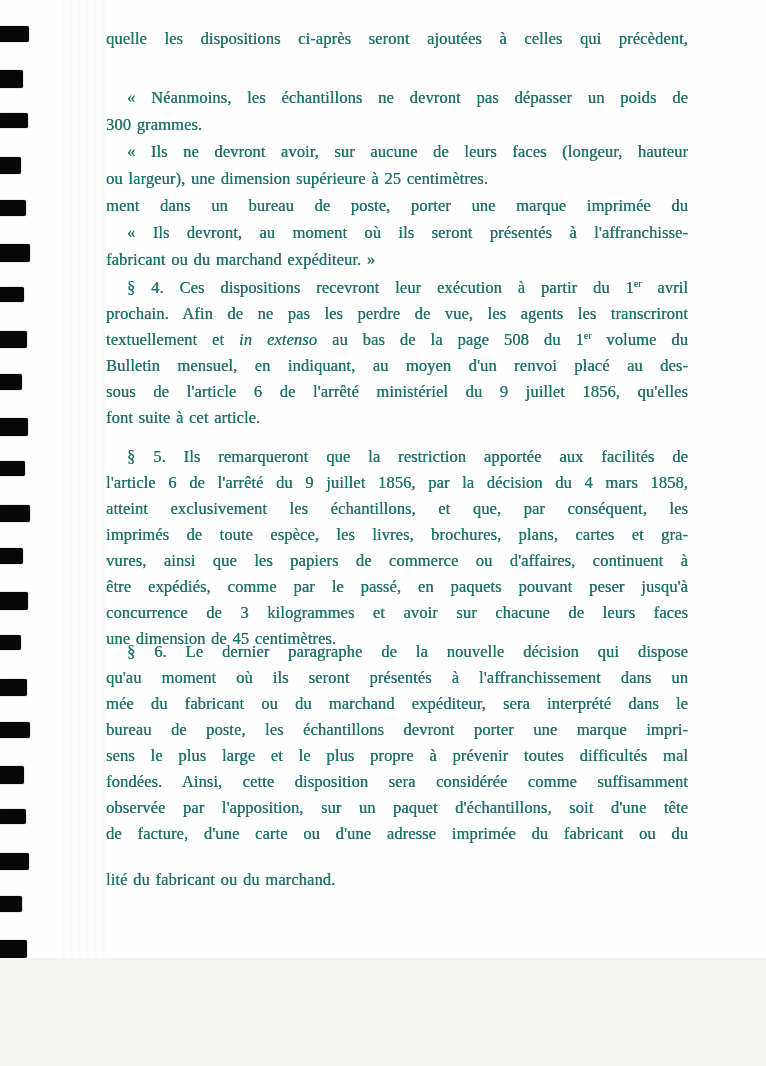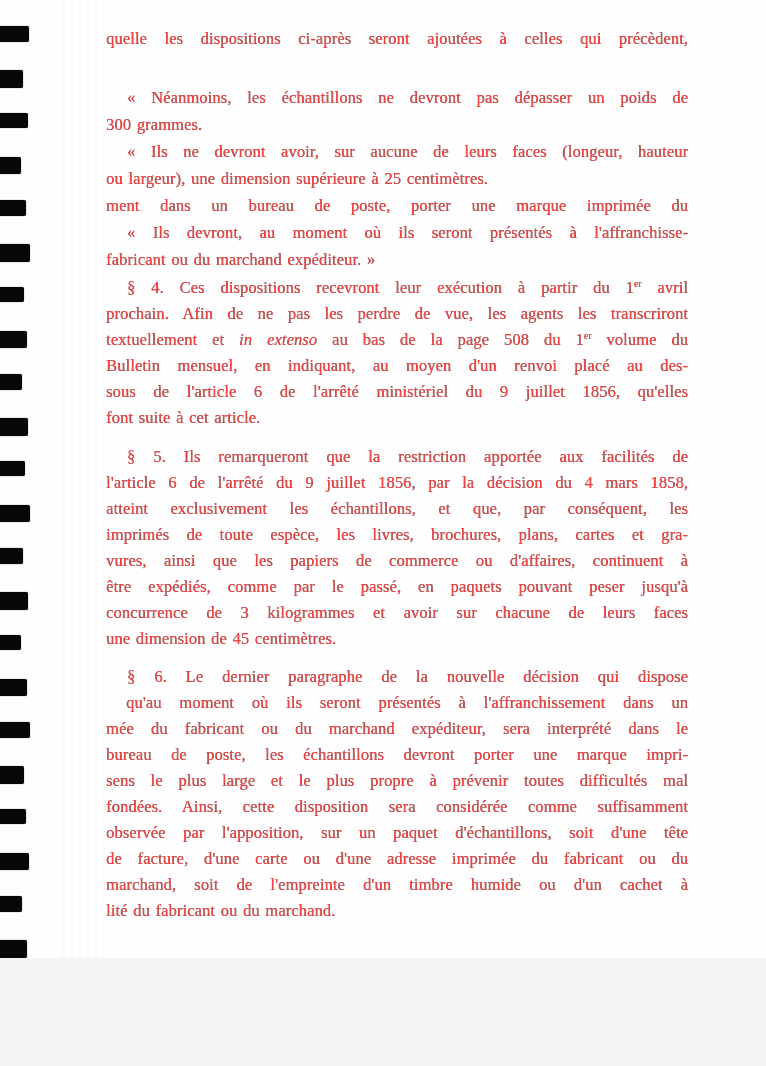--- a/index.html
+++ b/index.html
@@ -4,21 +4,21 @@
 <style>
   html,body{margin:0;padding:0;}
   body{
     width:766px;height:1066px;
     background:#f4f4f2;
     font-family:"Liberation Serif","DejaVu Serif",serif;
   }
   .page{
     position:relative;width:766px;height:958px;overflow:hidden;
     background:#fefefe;
-    color:#ef4444;
+    color:#0f766e;
   }
   
   .page::after{
     content:"";position:absolute;top:0;left:62px;width:46px;height:100%;
     background:repeating-linear-gradient(90deg,rgba(0,0,0,0.015) 0 3px,rgba(0,0,0,0) 3px 8px);
     pointer-events:none;
   }
   .block{position:absolute;left:106px;width:582px;}
   .line{
     position:relative;overflow:hidden;
@@ -87,29 +87,28 @@
       <div class="block" style="top: 444px;">
         <div class="line just indent" style="line-height: 26px; height: 26px;">§ 5. Ils remarqueront que la restriction apportée aux facilités de</div>
         <div class="line just" style="line-height: 26px; height: 26px;">l'article 6 de l'arrêté du 9 juillet 1856, par la décision du 4 mars 1858,</div>
         <div class="line just" style="line-height: 26px; height: 26px;">atteint exclusivement les échantillons, et que, par conséquent, les</div>
         <div class="line just" style="line-height: 26px; height: 26px;">imprimés de toute espèce, les livres, brochures, plans, cartes et gra-</div>
         <div class="line just" style="line-height: 26px; height: 26px;">vures, ainsi que les papiers de commerce ou d'affaires, continuent à</div>
         <div class="line just" style="line-height: 26px; height: 26px;">être expédiés, comme par le passé, en paquets pouvant peser jusqu'à</div>
         <div class="line just" style="line-height: 26px; height: 26px;">concurrence de 3 kilogrammes et avoir sur chacune de leurs faces</div>
         <div class="line" style="line-height: 26px; height: 26px;">une dimension de 45 centimètres.</div>
       </div>
-      <div class="block" style="top: 664px;">
+      <div class="block" style="top: 639px;">
         <div class="line just indent" style="line-height: 26px; height: 26px;">§ 6. Le dernier paragraphe de la nouvelle décision qui dispose</div>
-        <div class="line just" style="line-height: 26px; height: 26px; margin-left: 20px;">qu'au moment où ils seront présentés à l'affranchissement dans un</div>
+        <div class="line just" style="line-height: 26px; height: 26px;">qu'au moment où ils seront présentés à l'affranchissement dans un</div>
         <div class="line just" style="line-height: 26px; height: 26px;">mée du fabricant ou du marchand expéditeur, sera interprété dans le</div>
         <div class="line just" style="line-height: 26px; height: 26px;">bureau de poste, les échantillons devront porter une marque impri-</div>
         <div class="line just" style="line-height: 26px; height: 26px;">sens le plus large et le plus propre à prévenir toutes difficultés mal</div>
         <div class="line just" style="line-height: 26px; height: 26px;">fondées. Ainsi, cette disposition sera considérée comme suffisamment</div>
         <div class="line just" style="line-height: 26px; height: 26px;">observée par l'apposition, sur un paquet d'échantillons, soit d'une tête</div>
         <div class="line just" style="line-height: 26px; height: 26px;">de facture, d'une carte ou d'une adresse imprimée du fabricant ou du</div>
-        <div class="line just" style="line-height: 26px; height: 26px;">marchand, soit de l'empreinte d'un timbre humide ou d'un cachet à</div>
-        <div class="line" style="line-height: 26px; height: 26px;">lité du fabricant ou du marchand.</div>
+        <div class="line" style="line-height: 26px; height: 26px; margin-top: 20px;">lité du fabricant ou du marchand.</div>
       </div>
       <div class="block" style="top: 964px;">
         <div class="line just indent" style="line-height: 26px; height: 26px;">§ 7. Lorsqu'un paquet d'échantillons ne réunira pas, pour circuler</div>
       </div>
     </div>
 </div>
 
 </body></html>

